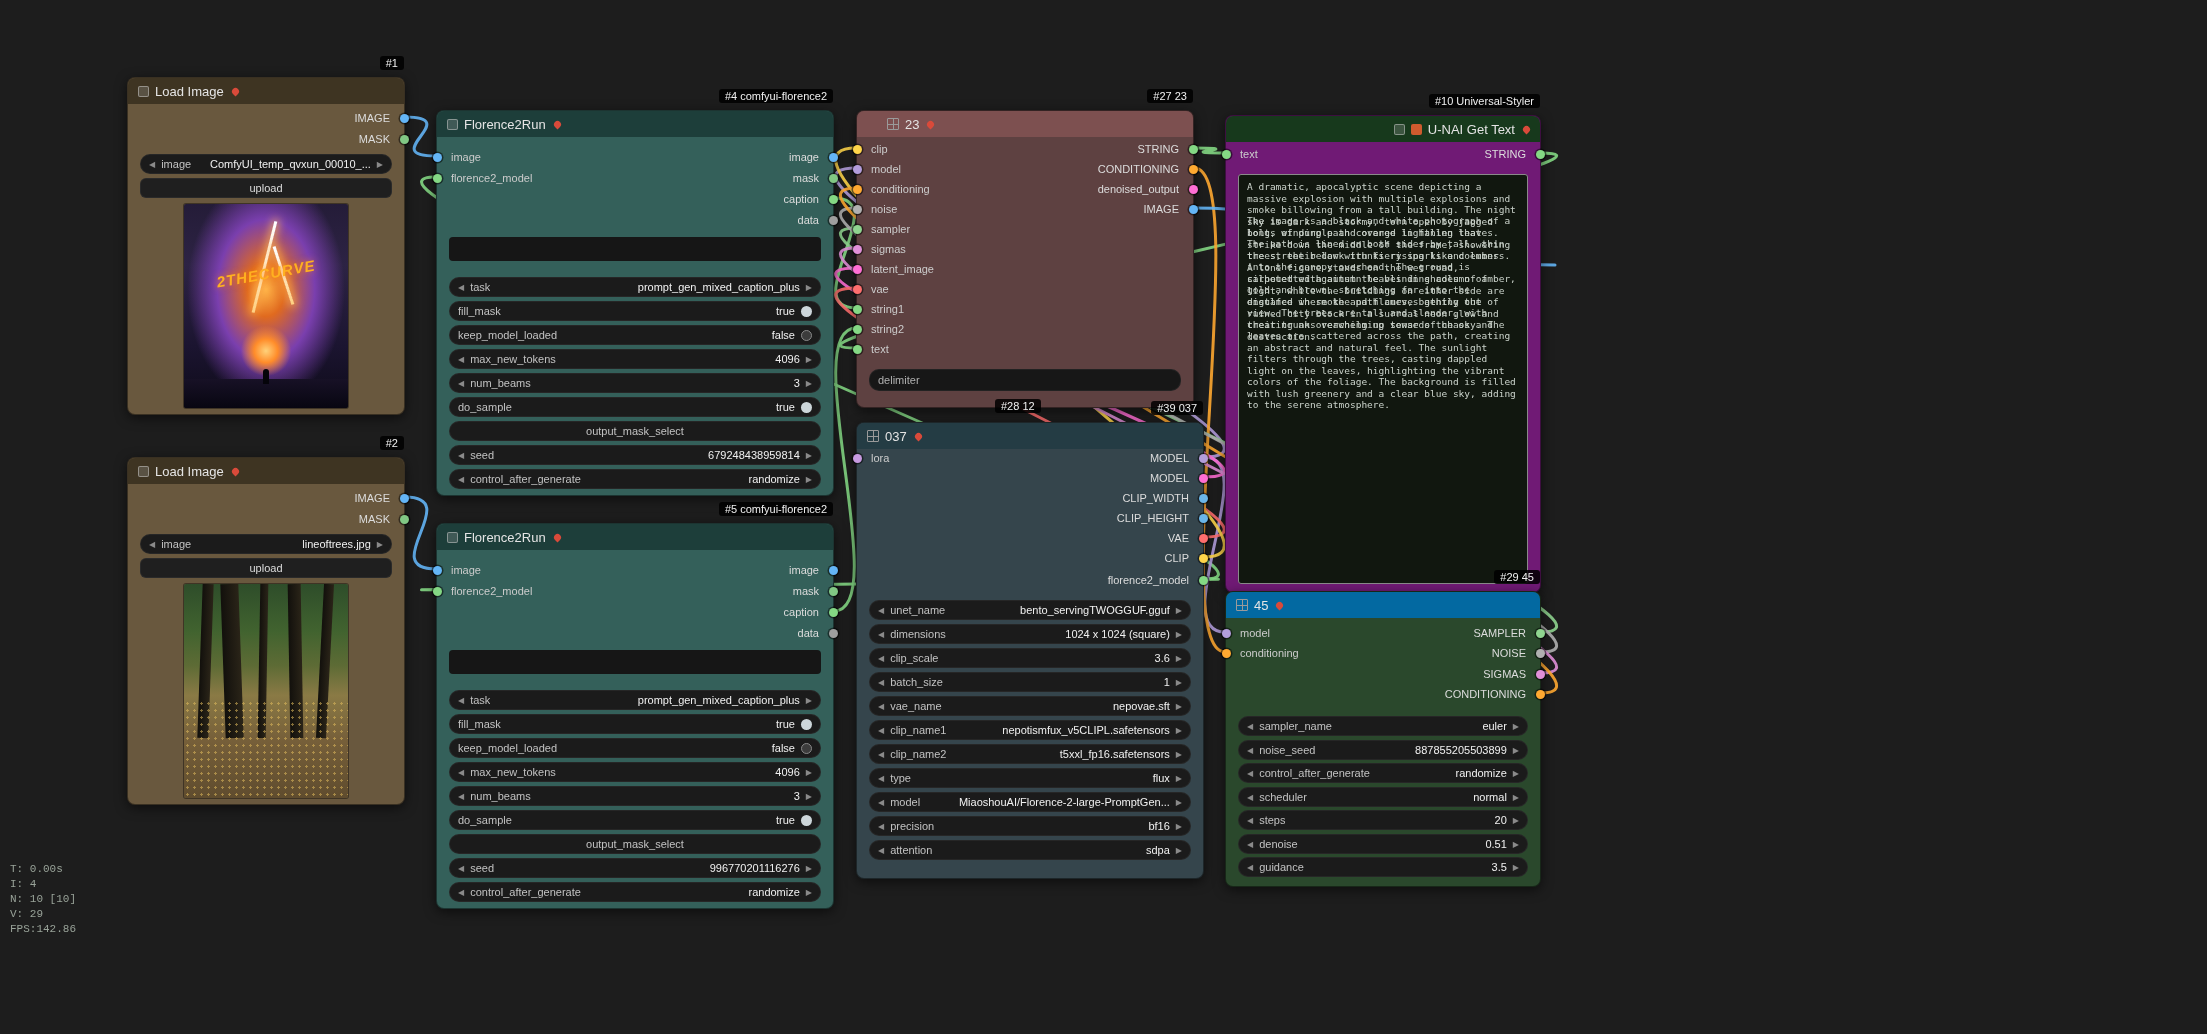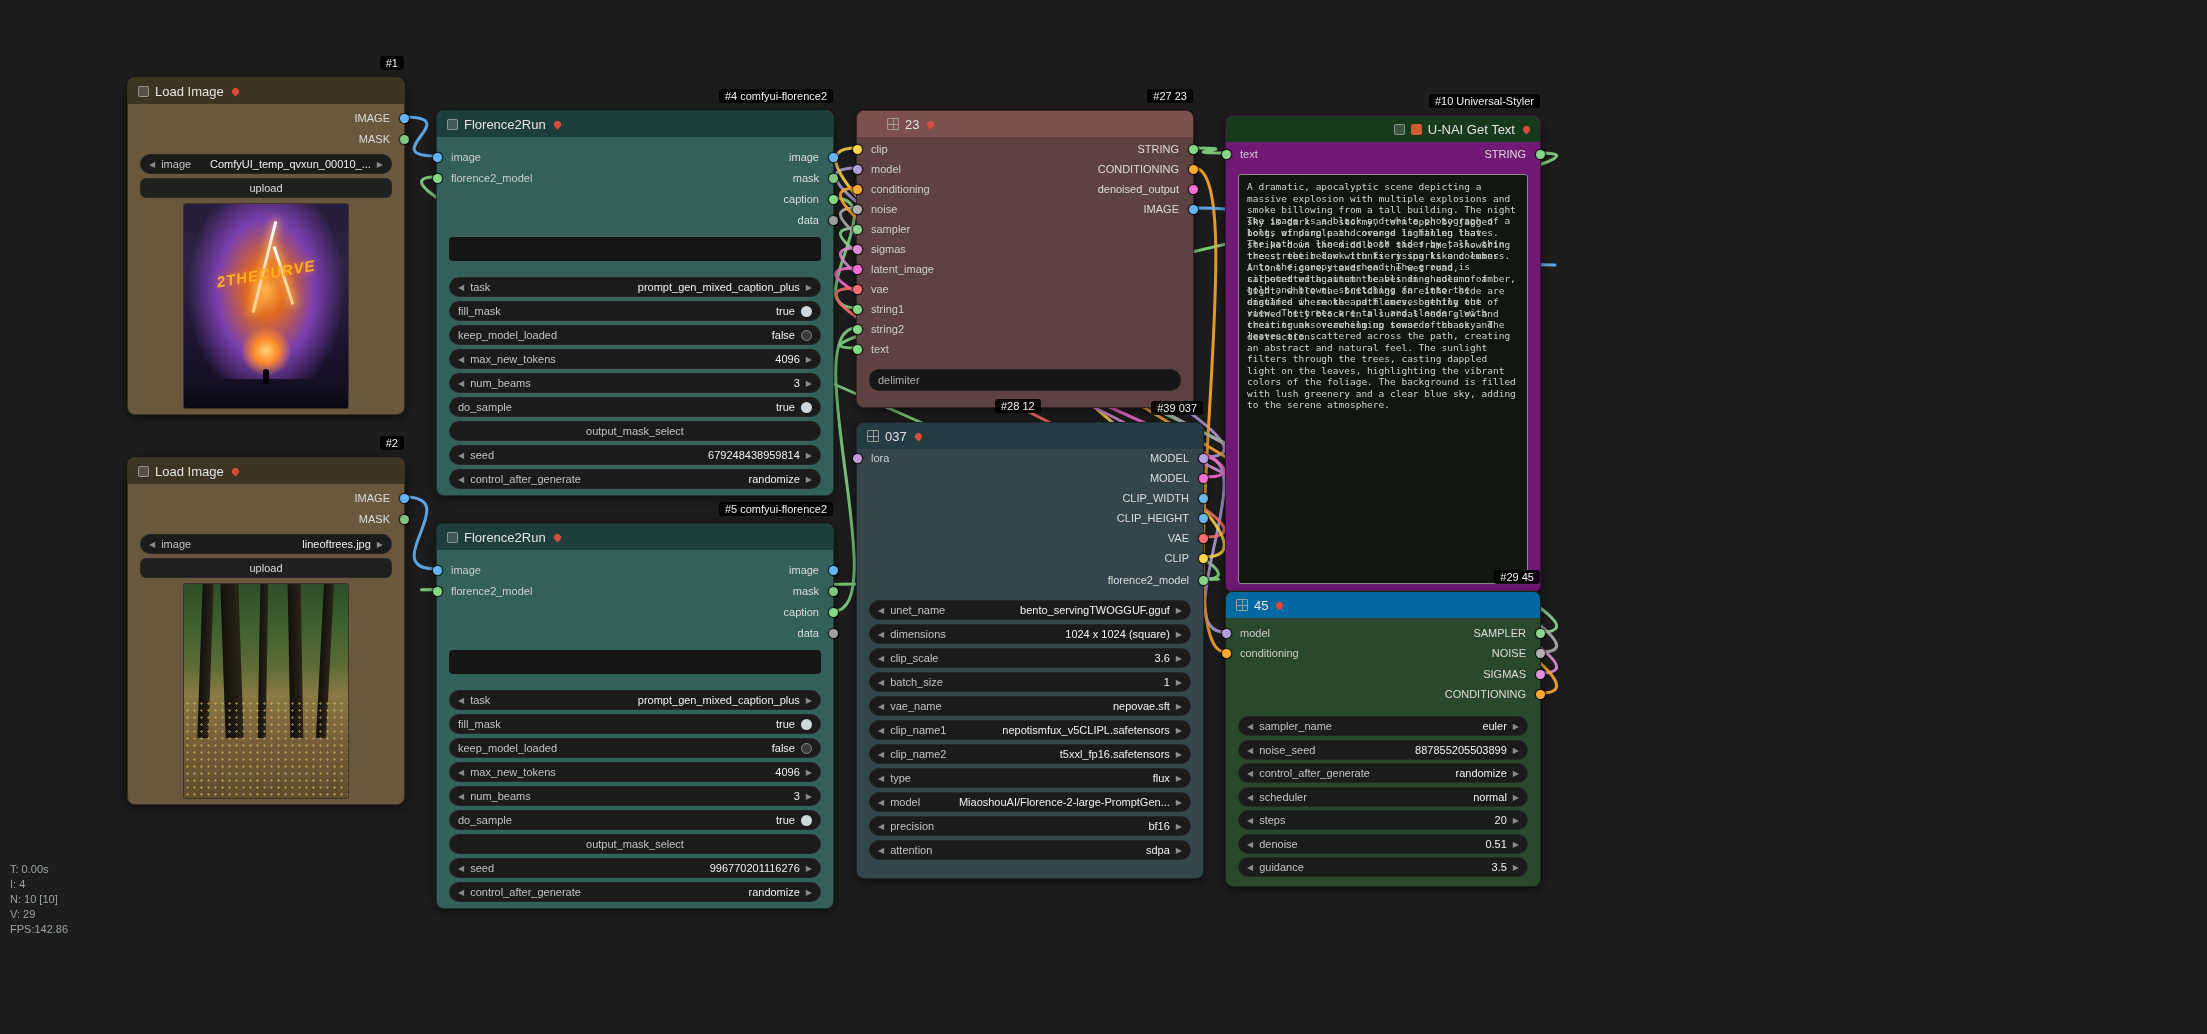--- a/index.html
+++ b/index.html
@@ -73,21 +73,21 @@
   .trunk{position:absolute;top:0;height:72%;background:linear-gradient(90deg,#12100c,#2a2418);}
   .trunk.t1{left:10%;width:7%;transform:rotate(2deg);}
   .trunk.t2{left:24%;width:11%;transform:rotate(-2deg);}
   .trunk.t3{left:46%;width:5%;transform:rotate(1deg);}
   .trunk.t4{left:64%;width:8%;transform:rotate(-1deg);}
   .trunk.t5{left:83%;width:6%;transform:rotate(3deg);}
   .leaves{position:absolute;left:0;right:0;bottom:0;height:46%;
         background-image:radial-gradient(rgba(224,186,92,.55) 1.2px, rgba(0,0,0,0) 1.4px);
         background-size:7px 7px;}
   .status{position:absolute;left:10px;top:862px;color:#99a399;font-size:11px;line-height:15px;
-        font-family:Liberation Sans, sans-serif;}
+        font-family:Liberation Mono, monospace;}
 </style>
 </head>
 <body>
 
 <div id="canvas">
   <svg id="wires" xmlns="http://www.w3.org/2000/svg">
       <path d="M 405 117 C 465 117, 376 156, 436 156" stroke="#64b5f6" stroke-width="3" fill="none" stroke-opacity="0.9" stroke-linecap="round"></path>
       <path d="M 405 497 C 465 497, 376 569, 436 569" stroke="#64b5f6" stroke-width="3" fill="none" stroke-opacity="0.9" stroke-linecap="round"></path>
       <path d="M 834 198 C 894 198, 796 308, 856 308" stroke="#84d884" stroke-width="3" fill="none" stroke-opacity="0.9" stroke-linecap="round"></path>
       <path d="M 834 611 C 894 611, 796 328, 856 328" stroke="#84d884" stroke-width="3" fill="none" stroke-opacity="0.9" stroke-linecap="round"></path>

